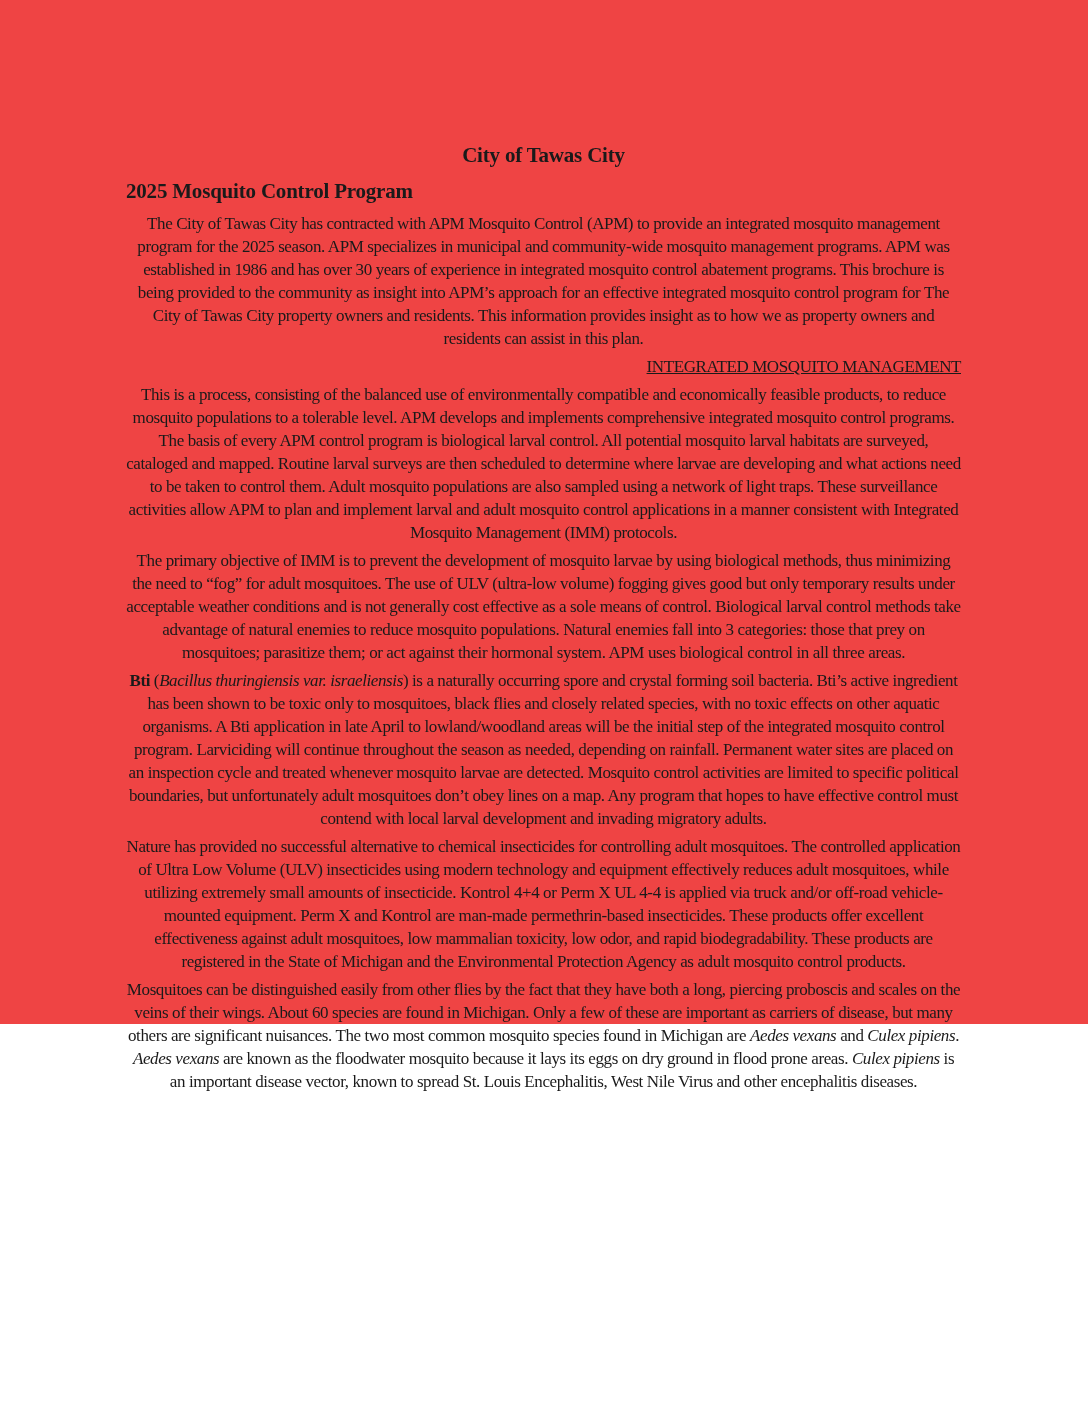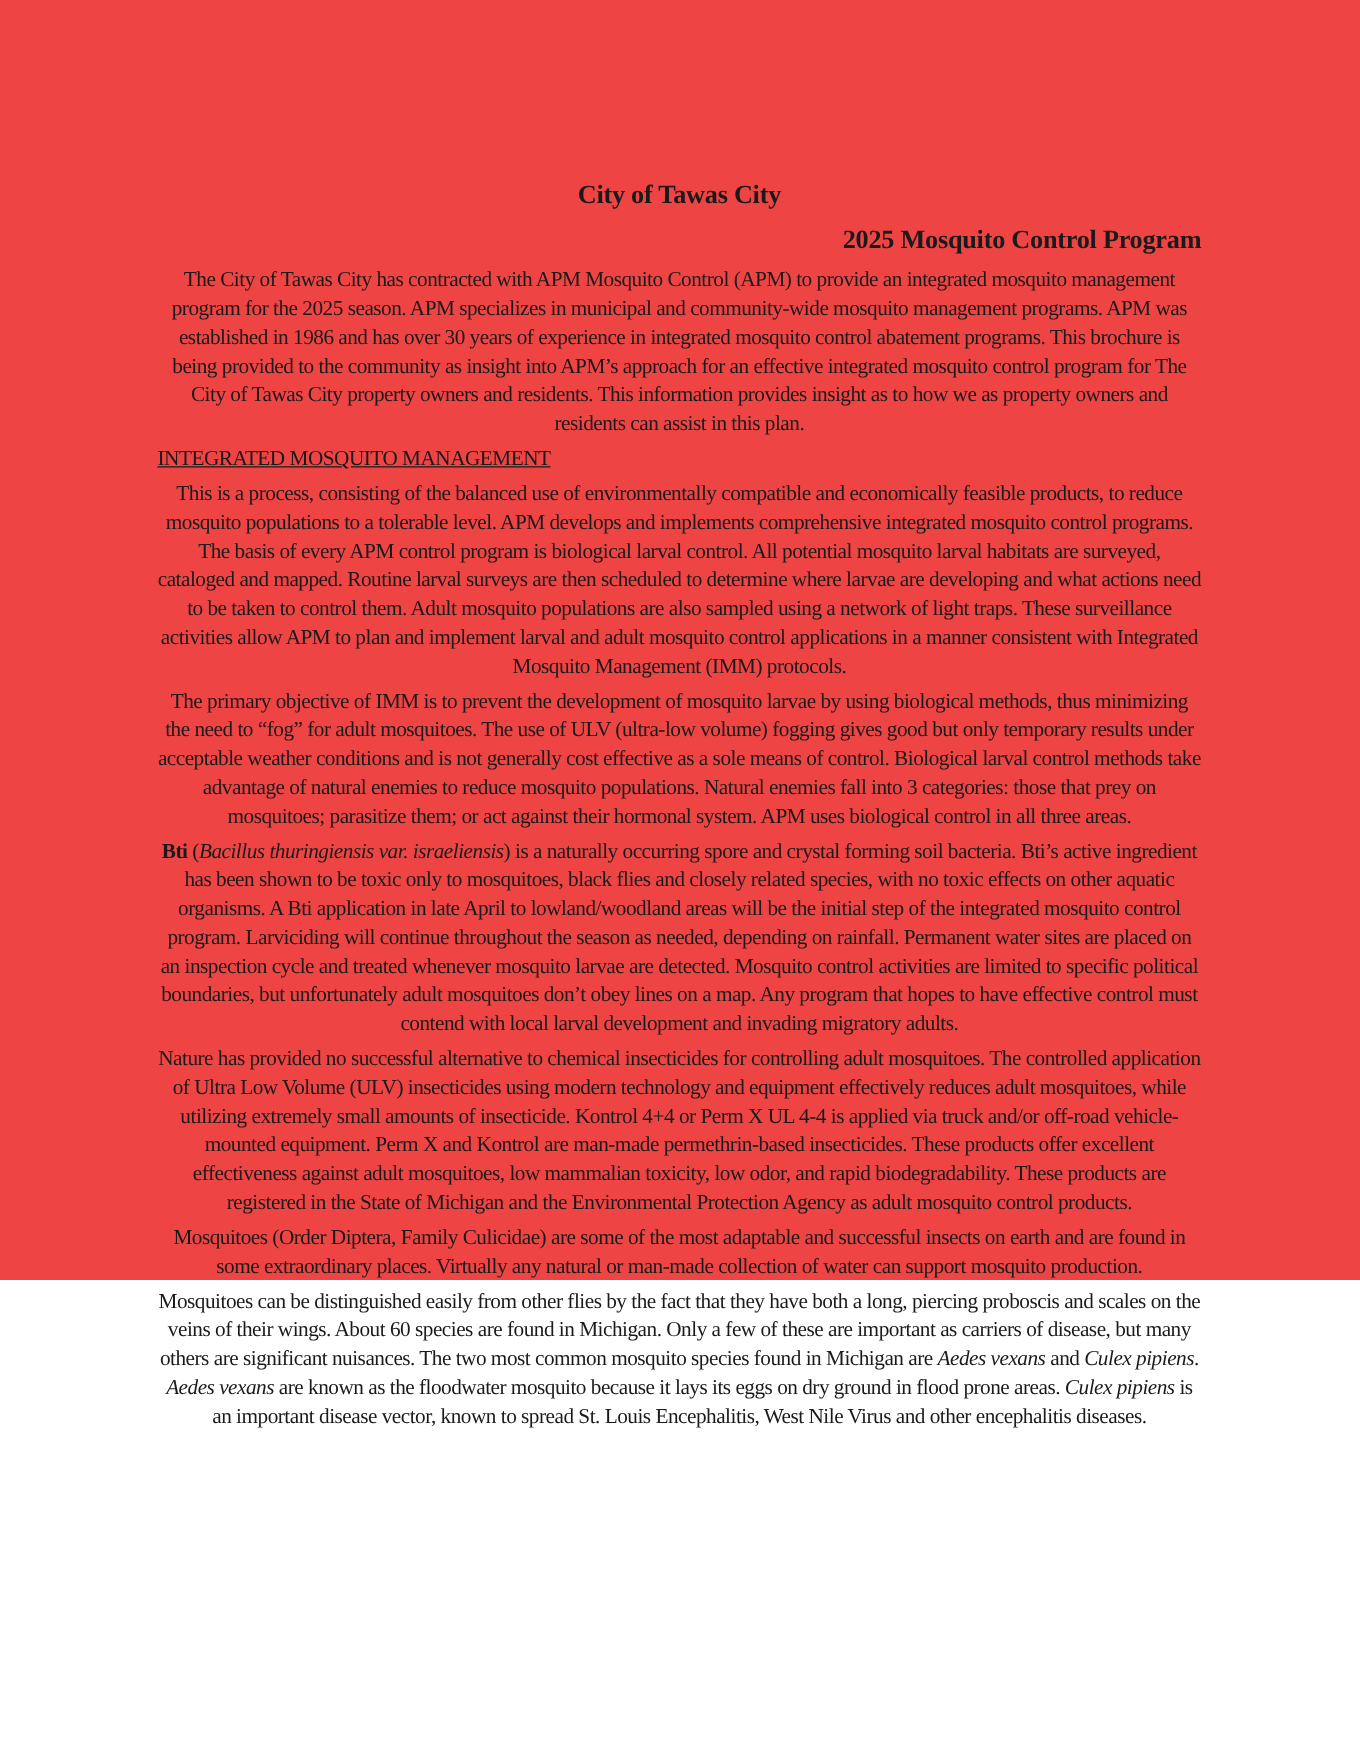--- a/index.html
+++ b/index.html
@@ -26,52 +26,51 @@
     line-height: 27px;
     font-weight: 700;
     text-align: center;
     margin: 0 0 9px 0;
     letter-spacing: -0.2px;
   }
   .doc-subtitle {
     font-size: 21px;
     line-height: 27px;
     font-weight: 700;
-    text-align: right;
+    text-align: left;
     margin: 0 0 7px 0;
     letter-spacing: -0.2px;
   }
   .doc-body p {
     font-size: 17px;
     line-height: 23px;
     margin: 0 0 5px 0;
     letter-spacing: -0.4px;
     text-align: center;
   }
   .section-heading {
     font-size: 17px;
     line-height: 23px;
     margin: 0 0 5px 0;
     letter-spacing: -0.4px;
-    text-align: left;
+    text-align: right;
     text-decoration: underline;
     font-weight: 400;
   }
   .b { font-weight: 700; }
   .i { font-style: italic; }
 </style>
 </head>
 <body>
 
 <div class="page">
   <h1 class="doc-title">City of Tawas City</h1>
   <h2 class="doc-subtitle">2025 Mosquito Control Program</h2>
   <div class="doc-body">
       <p><span>The City of Tawas City has contracted with APM Mosquito Control (APM) to provide an integrated mosquito management program for the 2025 season. APM specializes in municipal and community-wide mosquito management programs. APM was established in 1986 and has over 30 years of experience in integrated mosquito control abatement programs. This brochure is being provided to the community as insight into APM’s approach for an effective integrated mosquito control program for The City of Tawas City property owners and residents. This information provides insight as to how we as property owners and residents can assist in this plan.</span></p>
       <div class="section-heading">INTEGRATED MOSQUITO MANAGEMENT</div>
       <p><span>This is a process, consisting of the balanced use of environmentally compatible and economically feasible products, to reduce mosquito populations to a tolerable level. APM develops and implements comprehensive integrated mosquito control programs. The basis of every APM control program is biological larval control. All potential mosquito larval habitats are surveyed, cataloged and mapped. Routine larval surveys are then scheduled to determine where larvae are developing and what actions need to be taken to control them. Adult mosquito populations are also sampled using a network of light traps. These surveillance activities allow APM to plan and implement larval and adult mosquito control applications in a manner consistent with Integrated Mosquito Management (IMM) protocols.</span></p>
       <p><span>The primary objective of IMM is to prevent the development of mosquito larvae by using biological methods, thus minimizing the need to “fog” for adult mosquitoes. The use of ULV (ultra-low volume) fogging gives good but only temporary results under acceptable weather conditions and is not generally cost effective as a sole means of control. Biological larval control methods take advantage of natural enemies to reduce mosquito populations. Natural enemies fall into 3 categories: those that prey on mosquitoes; parasitize them; or act against their hormonal system. APM uses biological control in all three areas.</span></p>
       <p><span class="b">Bti</span><span> (</span><span class="i">Bacillus thuringiensis var. israeliensis</span><span>) is a naturally occurring spore and crystal forming soil bacteria. Bti’s active ingredient has been shown to be toxic only to mosquitoes, black flies and closely related species, with no toxic effects on other aquatic organisms. A Bti application in late April to lowland/woodland areas will be the initial step of the integrated mosquito control program. Larviciding will continue throughout the season as needed, depending on rainfall. Permanent water sites are placed on an inspection cycle and treated whenever mosquito larvae are detected. Mosquito control activities are limited to specific political boundaries, but unfortunately adult mosquitoes don’t obey lines on a map. Any program that hopes to have effective control must contend with local larval development and invading migratory adults.</span></p>
       <p><span>Nature has provided no successful alternative to chemical insecticides for controlling adult mosquitoes. The controlled application of Ultra Low Volume (ULV) insecticides using modern technology and equipment effectively reduces adult mosquitoes, while utilizing extremely small amounts of insecticide.  Kontrol 4+4 or Perm X UL 4-4 is applied via truck and/or off-road vehicle-mounted equipment. Perm X and Kontrol are man-made permethrin-based insecticides. These products offer excellent effectiveness against adult mosquitoes, low mammalian toxicity, low odor, and rapid biodegradability. These products are registered in the State of Michigan and the Environmental Protection Agency as adult mosquito control products.</span></p>
-      <p><span>Mosquitoes (Order Diptera, Family Culicidae) are some of the most adaptable and successful insects on earth and are found in some extraordinary places. Virtually any natural or man-made collection of water can support mosquito production.</span></p>
       <p><span>Mosquitoes can be distinguished easily from other flies by the fact that they have both a long, piercing proboscis and scales on the veins of their wings. About 60 species are found in Michigan. Only a few of these are important as carriers of disease, but many others are significant nuisances. The two most common mosquito species found in Michigan are </span><span class="i">Aedes vexans</span><span> and </span><span class="i">Culex pipiens</span><span>. </span><span class="i">Aedes vexans</span><span> are known as the floodwater mosquito because it lays its eggs on dry ground in flood prone areas. </span><span class="i">Culex pipiens</span><span> is an important disease vector, known to spread St. Louis Encephalitis, West Nile Virus and other encephalitis diseases.</span></p>
     </div>
 </div>
 
 </body></html>

